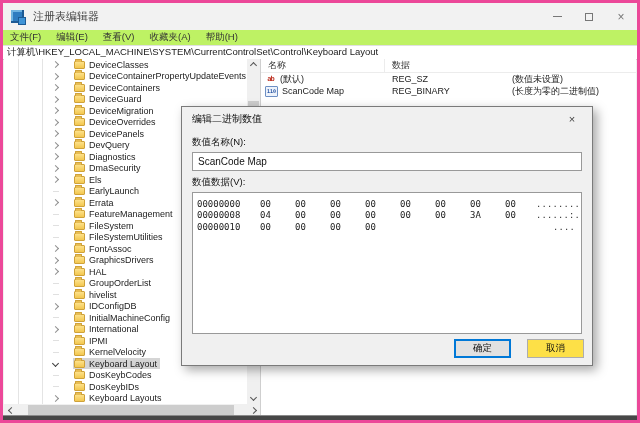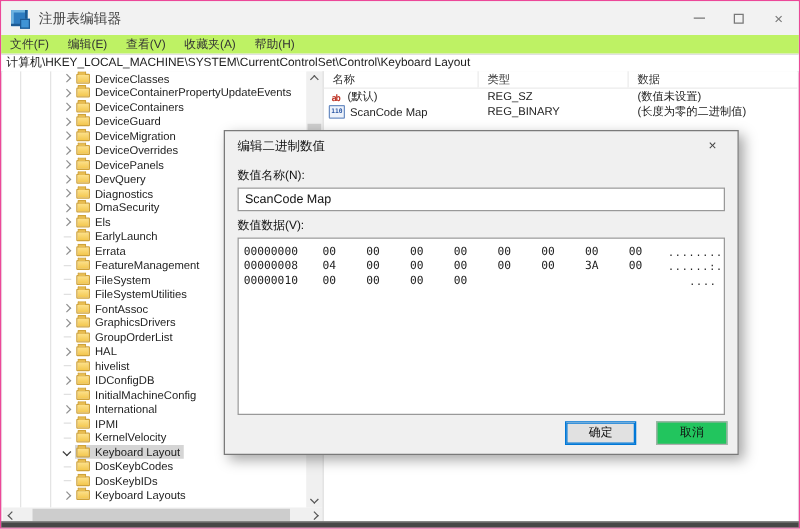--- a/index.html
+++ b/index.html
@@ -2,21 +2,21 @@
 <html><head>
 <meta charset="utf-8">
 <style>
   html,body{margin:0;padding:0;}
   body{
     width:640px;height:423px;position:relative;overflow:hidden;
     font-family:"Liberation Sans","DejaVu Sans",sans-serif;
     background:#e8e8e8;
     -webkit-font-smoothing:antialiased;
   }
-  .window{position:absolute;inset:0;background:#f0f0f0;border:1px solid #ec4899;box-sizing:border-box;}
+  .window{position:absolute;inset:0;background:#f0f0f0;border:3px solid #ec4899;box-sizing:border-box;}
 
   
   .titlebar{height:27px;display:flex;align-items:center;padding-left:8px;background:#f2f2f2;}
   .app-icon{width:13px;height:13px;background:#2e7cc0;position:relative;flex:0 0 auto;box-shadow:inset -2px -2px 0 #1c5a94, inset 2px 2px 0 #6fb3e0;}
   .app-icon::after{content:"";position:absolute;right:-2px;bottom:-2px;width:6px;height:6px;background:#3f94d6;border:1px solid #1c5a94;}
   .title-text{margin-left:9px;font-size:11px;color:#444;}
   .win-controls{margin-left:auto;display:flex;height:100%;}
   .win-btn{width:32px;height:100%;display:flex;align-items:center;justify-content:center;color:#666;}
   .glyph-min{width:9px;height:1px;background:#777;}
   .glyph-max{width:8px;height:8px;border:1px solid #777;box-sizing:border-box;}
@@ -29,21 +29,21 @@
   
   .addressbar{height:13px;background:#fff;border-top:1px solid #e0e0e0;border-bottom:1px solid #cfcfcf;display:flex;align-items:center;}
   .address-input{border:0;outline:0;width:100%;height:100%;font-size:9.5px;color:#222;padding:0 4px;font-family:"Liberation Sans","DejaVu Sans",sans-serif;background:transparent;}
 
   
   .main{position:absolute;top:56px;left:1px;right:1px;bottom:4px;display:flex;background:#fff;}
   .tree-panel{position:relative;width:257px;border-right:1px solid #cfcfcf;box-sizing:border-box;overflow:hidden;background:#fff;}
   .guide{position:absolute;top:0;bottom:12px;width:1px;background:#e4e4e4;}
   .g1{left:14px;} .g2{left:38px;}
   .tree-rows{position:absolute;top:0;left:0;right:13px;bottom:12px;overflow:hidden;font-size:9px;color:#222;}
-  .tree-row{height:11.5px;display:flex;align-items:center;white-space:nowrap;}
+  .tree-row{height:11.5px;display:flex;align-items:center;white-space:nowrap;gap:11px;}
   .tree-row.d1{}
   .chev-box{width:13px;margin-left:45px;display:flex;align-items:center;justify-content:center;flex:0 0 auto;}
   .chev{width:4px;height:4px;border-right:1px solid #8f8f8f;border-bottom:1px solid #8f8f8f;}
   .chev.c{transform:rotate(-45deg);}
   .chev.e{transform:rotate(45deg);border-color:#3c3c3c;}
   .dash{width:6px;height:1px;background:#e0e0e0;}
   .node{display:flex;align-items:center;height:11px;padding:0 3px 0 1px;}
   .node.selected{background:#d5d5d5;}
   .folder{width:11px;height:8px;background:linear-gradient(#fde18a,#f3c74f);border:1px solid #cfa23a;border-radius:1px;box-sizing:border-box;position:relative;flex:0 0 auto;}
   .folder::before{content:"";position:absolute;top:-3px;left:0;width:5px;height:2px;background:#e8bd52;border:1px solid #cfa23a;border-bottom:0;border-radius:1px 1px 0 0;}
@@ -62,21 +62,21 @@
   .left span{transform:rotate(135deg);margin-left:2px;}
   .right span{transform:rotate(-45deg);margin-right:2px;}
   .hthumb{height:10px;background:#cdcdcd;flex:1;margin:0 14px 0 12px;}
 
   
   .list-panel{flex:1;background:#fff;font-size:9px;color:#222;position:relative;}
   .list-header{display:flex;height:13px;align-items:center;border-bottom:1px solid #ececec;color:#333;}
   .hcell{border-right:1px solid #ececec;height:100%;display:flex;align-items:center;padding-left:7px;box-sizing:border-box;}
   .hc-name{width:124px;} .hc-type{width:120px;} .hc-data{flex:1;border-right:0;}
   .lrow{display:flex;height:12px;align-items:center;}
-  .lc{display:flex;align-items:flex-end;box-sizing:border-box;}
+  .lc{display:flex;align-items:center;box-sizing:border-box;}
   .lc.name{width:124px;padding-left:4px;}
   .lc.type{width:120px;padding-left:7px;}
   .lc.data{flex:1;padding-left:7px;}
   .ric{width:11px;height:9px;margin-right:4px;display:flex;align-items:center;justify-content:center;flex:0 0 auto;border-radius:1px;}
   .ric-string{font:bold 7px "DejaVu Sans Mono",monospace;color:#c0392b;letter-spacing:-1px;}
   .ric-string::before{content:"ab";}
   .ric-binary{background:#eef3fb;border:1px solid #6d8fc4;font:bold 5px "DejaVu Sans Mono",monospace;color:#2a56a4;letter-spacing:0;}
   .ric-binary::before{content:"110";}
 
   
@@ -87,21 +87,21 @@
   .dlg-label{font-size:9.5px;color:#111;margin:5px 0 3px;}
   .dlg-input{display:block;width:100%;height:19px;box-sizing:border-box;border:1px solid #999;background:#fff;font-size:10px;padding:0 5px;color:#111;font-family:"Liberation Sans","DejaVu Sans",sans-serif;outline:none;}
   .hex-box{margin-top:2px;height:142px;border:1px solid #999;background:#fff;box-sizing:border-box;overflow:hidden;padding-top:4px;
     font-family:"DejaVu Sans Mono","Liberation Mono",monospace;font-size:9px;color:#222;}
   .hexrow{display:flex;align-items:flex-end;height:11.5px;}
   .hoff{width:59px;padding-left:4px;flex:0 0 auto;}
   .hbyte{width:35px;padding-left:4px;box-sizing:border-box;flex:0 0 auto;}
   .hascii{display:flex;margin-left:auto;margin-right:6px;}
   .hach{width:5.5px;text-align:center;font-size:8px;}
   .dlg-buttons{position:absolute;right:8px;bottom:7px;display:flex;gap:16px;}
-  .btn{width:57px;height:19px;display:flex;align-items:center;justify-content:center;font-size:9.5px;color:#111;background:#22c55e;border:1px solid #adadad;box-sizing:border-box;}
+  .btn{width:57px;height:19px;display:flex;align-items:center;justify-content:center;font-size:9.5px;color:#111;background:#fde047;border:1px solid #adadad;box-sizing:border-box;}
   .btn.primary{border-color:#0078d7;box-shadow:inset 0 0 0 1px #0078d7;background:#e5f1fb00;background:#e1e1e1;}
 
   .bottom-strip{position:absolute;left:0;right:0;bottom:0;height:4px;background:#474747;border-top:1px solid #8a8a8a;}
 </style>
 </head>
 <body>
 
 <div class="window">
 
   <div class="titlebar">
@@ -295,34 +295,34 @@
             <span class="chev-box">
               <span class="chev c"></span>
             </span>
             <span class="node">
               <span class="folder"></span>
               <span class="tlabel">GraphicsDrivers</span>
             </span>
           </div>
           <div class="tree-row">
             <span class="chev-box">
+              <span class="chev c"></span>
+            </span>
+            <span class="node">
+              <span class="folder"></span>
+              <span class="tlabel">HAL</span>
+            </span>
+          </div>
+          <div class="tree-row">
+            <span class="chev-box">
               <span class="dash"></span>
             </span>
             <span class="node">
               <span class="folder"></span>
               <span class="tlabel">GroupOrderList</span>
-            </span>
-          </div>
-          <div class="tree-row">
-            <span class="chev-box">
-              <span class="chev c"></span>
-            </span>
-            <span class="node">
-              <span class="folder"></span>
-              <span class="tlabel">HAL</span>
             </span>
           </div>
           <div class="tree-row">
             <span class="chev-box">
               <span class="dash"></span>
             </span>
             <span class="node">
               <span class="folder"></span>
               <span class="tlabel">hivelist</span>
             </span>
@@ -427,21 +427,20 @@
         <span class="hthumb"></span>
         <span class="harrow right">
             <span></span>
           </span>
       </div>
     </div>
 
     <div class="list-panel">
       <div class="list-header">
         <span class="hcell hc-name">名称</span>
-        <span class="hcell hc-type">类型</span>
         <span class="hcell hc-data">数据</span>
       </div>
       <div>
           <div class="lrow">
             <span class="lc name">
               <span class="ric ric-string"></span>
               <span>(默认)</span>
             </span>
             <span class="lc type">REG_SZ</span>
             <span class="lc data">(数值未设置)</span>

